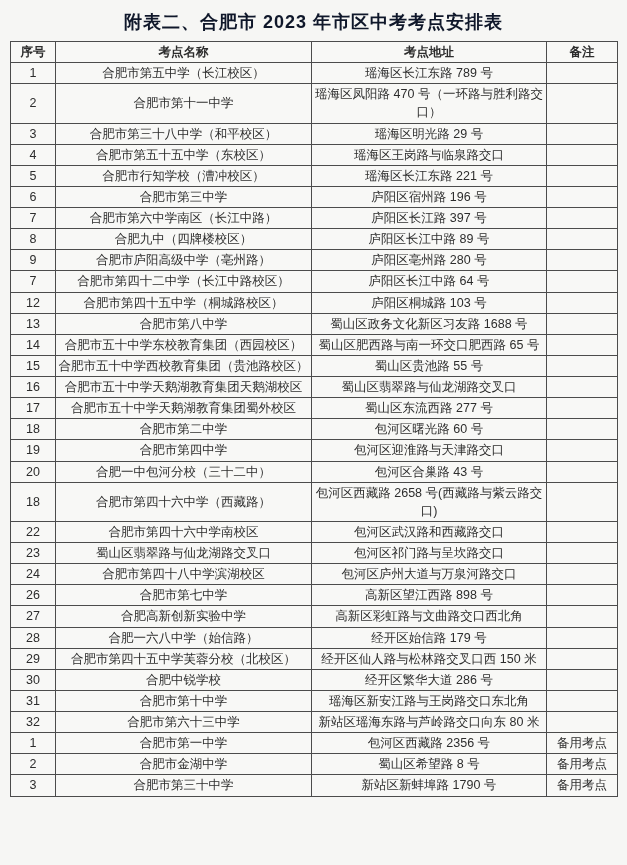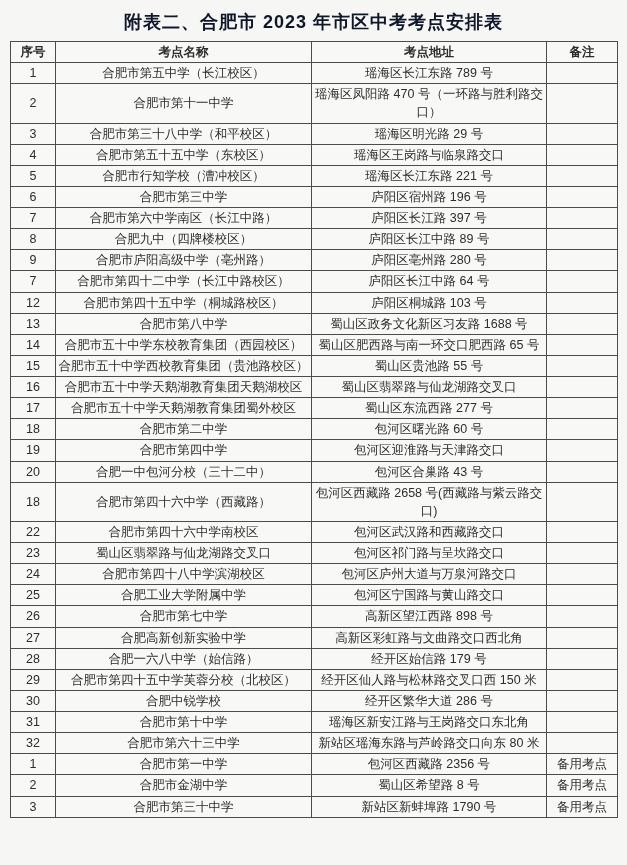--- a/index.html
+++ b/index.html
@@ -228,26 +228,20 @@
     <td></td>
   </tr>
 
   <tr>
     <td>24</td>
     <td>合肥市第四十八中学滨湖校区</td>
     <td>包河区庐州大道与万泉河路交口</td>
     <td></td>
   </tr>
 
-  <tr>
-    <td>25</td>
-    <td>合肥工业大学附属中学</td>
-    <td>包河区宁国路与黄山路交口</td>
-    <td></td>
-  </tr>
 
   <tr>
     <td>26</td>
     <td>合肥市第七中学</td>
     <td>高新区望江西路 898 号</td>
     <td></td>
   </tr>
 
   <tr>
     <td>27</td>

